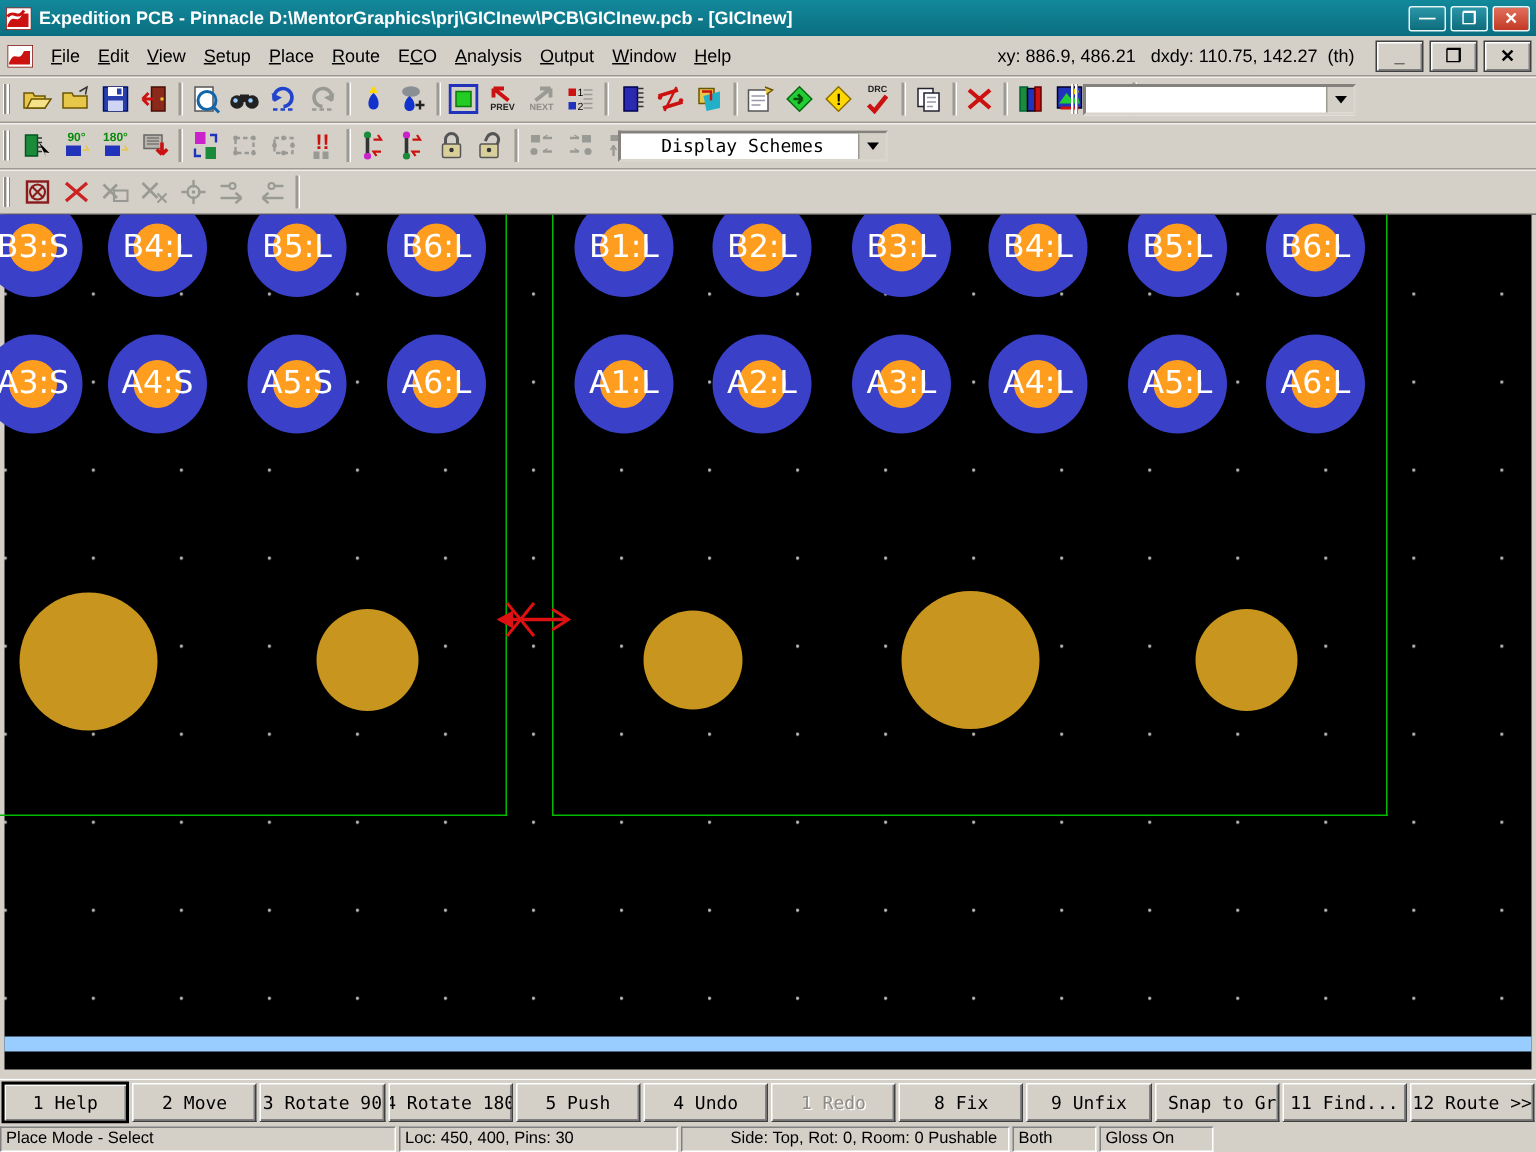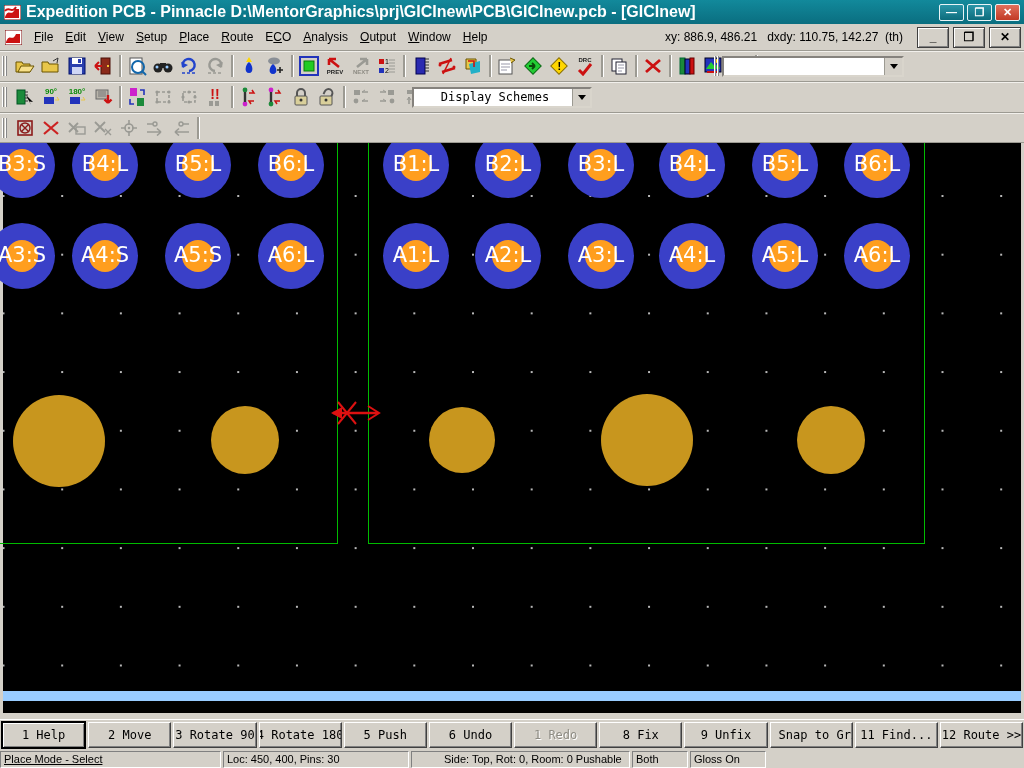--- a/index.html
+++ b/index.html
@@ -5,21 +5,21 @@
   html,body{margin:0;padding:0;background:#555;}
   #win{position:relative;width:1024px;height:768px;background:#d4d0c8;overflow:hidden;
        font-family:"Liberation Sans",sans-serif;font-size:12px;color:#000;}
 
   
   #titlebar{position:absolute;left:0;top:0;width:1024px;height:24px;
     background:linear-gradient(#13901f 0%,#13909f 0%,#0e8496 40%,#0a6e80 100%);
     background:linear-gradient(#12899b,#0a6e80);
     display:flex;align-items:center;padding:0 4px;box-sizing:border-box;}
   #titlebar .ticon{width:17px;height:15px;margin-right:5px;}
-  #titlebar .ttext{color:#fff;font-weight:bold;font-size:16px;white-space:nowrap;overflow:hidden;flex:1;}
+  #titlebar .ttext{color:#fff;font-weight:bold;font-size:12px;white-space:nowrap;overflow:hidden;flex:1;}
   .capbtn{width:25px;height:17px;margin-left:3px;border-radius:2px;display:flex;align-items:center;justify-content:center;
     color:#fff;font-size:11px;font-weight:bold;border:1px solid #e8f4f6;box-sizing:border-box;
     background:linear-gradient(#2a96a8,#0d6c7c);}
   .capbtn.close{background:linear-gradient(#e1705c,#c23a25);}
 
   
   #menubar{position:absolute;left:0;top:24px;width:1024px;height:27px;background:#d4d0c8;
     border-bottom:1px solid #9c9a92;display:flex;align-items:center;padding:0 3px;box-sizing:border-box;}
   #menubar .micon{width:17px;height:15px;margin:0 6px 0 2px;}
   .menu-item{padding:3px 6px;white-space:nowrap;}
@@ -70,21 +70,21 @@
     box-shadow:inset -1px -1px 0 #808080;display:flex;align-items:center;justify-content:center;
     font-family:"DejaVu Sans Mono",monospace;font-size:12px;white-space:nowrap;overflow:hidden;}
   .fnbtn.active{border:2px solid #000;box-shadow:inset 1px 1px 0 #fff,inset -1px -1px 0 #808080;}
   .fnbtn.disabled{color:#8e8c84;text-shadow:1px 1px 0 #fff;}
 
   
   #statusbar{position:absolute;left:0;top:749px;width:1024px;height:19px;background:#d4d0c8;
     display:flex;gap:2px;padding-top:2px;box-sizing:border-box;}
   .scell{height:17px;border:1px solid;border-color:#808080 #fff #fff #808080;
     padding:1px 3px 0 3px;box-sizing:border-box;white-space:nowrap;overflow:hidden;font-size:11px;}
-  .sc1{width:221px;text-decoration:underline;} .sc2{width:254px;} .sc3{width:186px;} .sc4{width:219px;padding-left:32px;} .sc5{width:56px;} .sc6{width:76px;}
+  .sc1{width:264px;} .sc2{width:254px;} .sc3{width:186px;} .sc4{width:219px;padding-left:32px;} .sc5{width:56px;} .sc6{width:76px;}
 
   .gray{color:#8e8c84;}
 </style>
 </head>
 <body>
 
 <div id="win">
 
   <div id="titlebar">
     <svg class="ticon" viewBox="0 0 17 15">
@@ -636,21 +636,21 @@
       <line x1="9" y1="26" x2="27" y2="4" stroke="#dd1111" stroke-width="2"></line>
     </svg>
     </div>
 
   <div id="fnrow">
       <span class="fnbtn active">1 Help</span>
       <span class="fnbtn">2 Move</span>
       <span class="fnbtn">3 Rotate 90</span>
       <span class="fnbtn">4 Rotate 180</span>
       <span class="fnbtn">5 Push</span>
-      <span class="fnbtn">6 Undo</span>
+      <span class="fnbtn">4 Undo</span>
       <span class="fnbtn disabled">1 Redo</span>
       <span class="fnbtn">8 Fix</span>
       <span class="fnbtn">9 Unfix</span>
       <span class="fnbtn">0 Snap to Gri</span>
       <span class="fnbtn">11 Find...</span>
       <span class="fnbtn">12 Route &gt;&gt;</span>
     </div>
 
   <div id="statusbar">
     <span class="scell sc1">Place Mode - Select</span>

